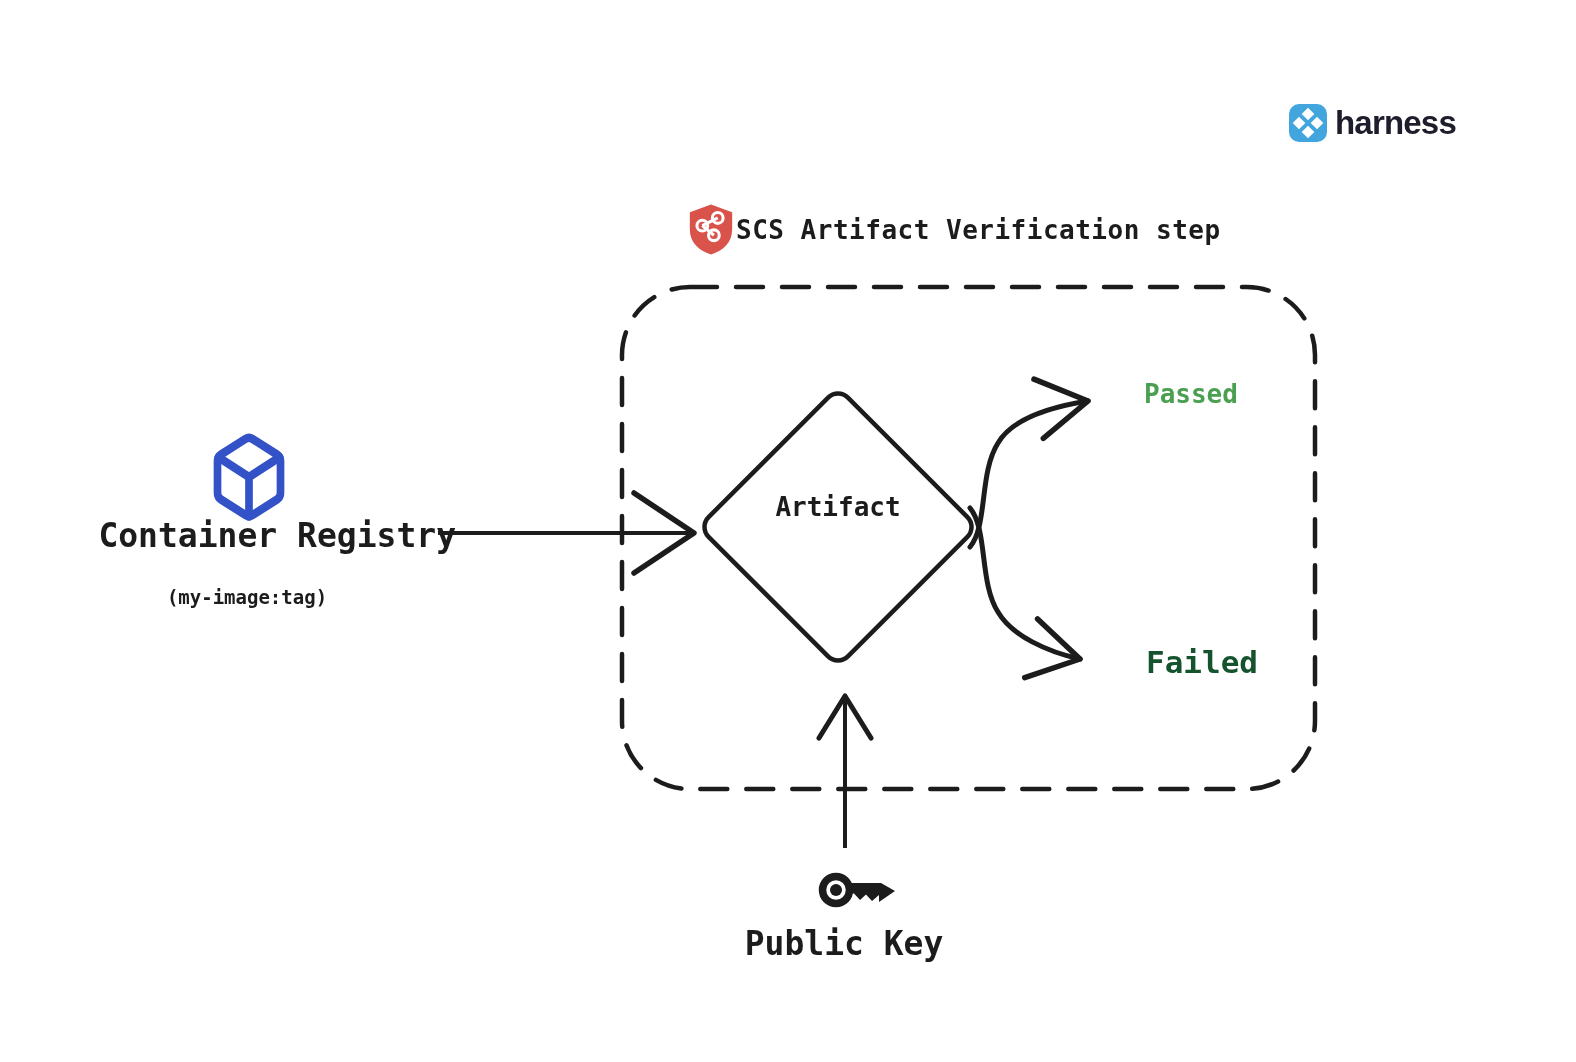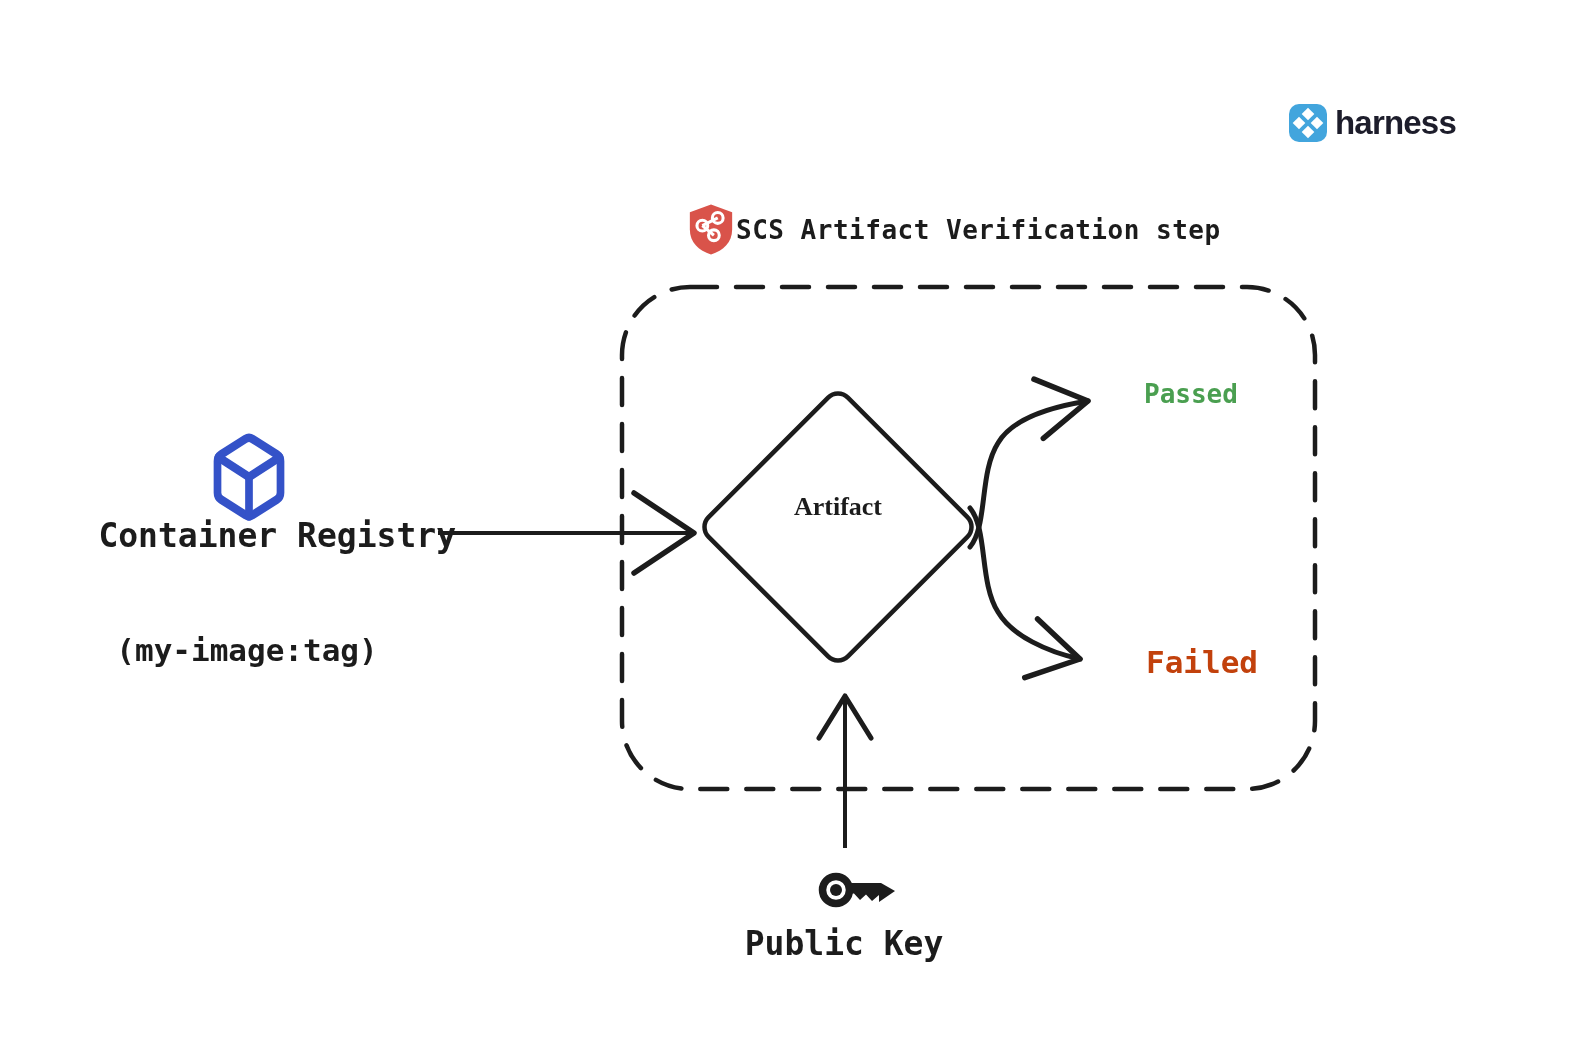--- a/index.html
+++ b/index.html
@@ -10,25 +10,25 @@
   .center{text-align:center;white-space:normal;}
   
   .brand{position:absolute;left:1288px;top:103px;display:flex;align-items:center;gap:7px;}
   .brand .word{font-family:"Liberation Sans","DejaVu Sans",sans-serif;font-weight:700;
                font-size:33px;letter-spacing:-0.8px;line-height:40px;}
   
   .step-title{position:absolute;left:686px;top:202px;display:flex;align-items:center;}
   .step-title .txt{font-size:26px;font-weight:600;letter-spacing:0.5px;}
   
   .registry-name{left:38px;top:516px;width:418px;font-size:33px;font-weight:700;text-align:right;}
-  .registry-tag{left:38px;top:632px;width:418px;font-size:31px;font-weight:600;}
+  .registry-tag{left:38px;top:586px;width:418px;font-size:19px;font-weight:600;}
   
   .pull-label{left:366px;top:440px;width:244px;font-size:19px;font-weight:500;line-height:27px;}
   
-  .decision{left:736px;top:489px;width:204px;font-size:26px;font-weight:600;line-height:36px;font-family:Liberation Serif, serif;}
+  .decision{left:736px;top:489px;width:204px;font-size:26px;font-weight:600;line-height:36px;}
   
   .passed{left:1144px;top:379px;font-size:26px;font-weight:600;}
   .failed{left:1146px;top:644px;font-size:31px;font-weight:600;}
   
   .key-label{left:694px;top:924px;width:300px;font-size:33px;font-weight:700;}
 </style>
 </head>
 <body>
 
 <div class="canvas">
@@ -93,21 +93,21 @@
   </svg>
   <div class="t center registry-name">Container Registry</div>
   <div class="t center registry-tag">(my-image:tag)</div>
 
 
   <div class="t center decision">
     <span style="display:block">Artifact</span>
   </div>
 
   <div class="t passed" style="color: rgb(74, 159, 80);">Passed</div>
-  <div class="t failed" style="color: #c2410c;">Failed</div>
+  <div class="t failed" style="color: #14532d;">Failed</div>
 
   <svg class="layer" style="left:814px;top:864px;" width="88" height="50" viewBox="0 0 88 50">
     <circle cx="22" cy="26" r="13.5" fill="none" stroke="#1c1c1c" stroke-width="7.5"></circle>
     <circle cx="22" cy="26" r="6" fill="#1c1c1c"></circle>
     <path d="M35 19 L67 19 L81 27 L65 38 L65 31 L58 37 L52 30.5 L46 36 L40 29.5 L35 29.5 Z" fill="#1c1c1c"></path>
   </svg>
   <div class="t center key-label">Public Key</div>
 
 </div>
 

